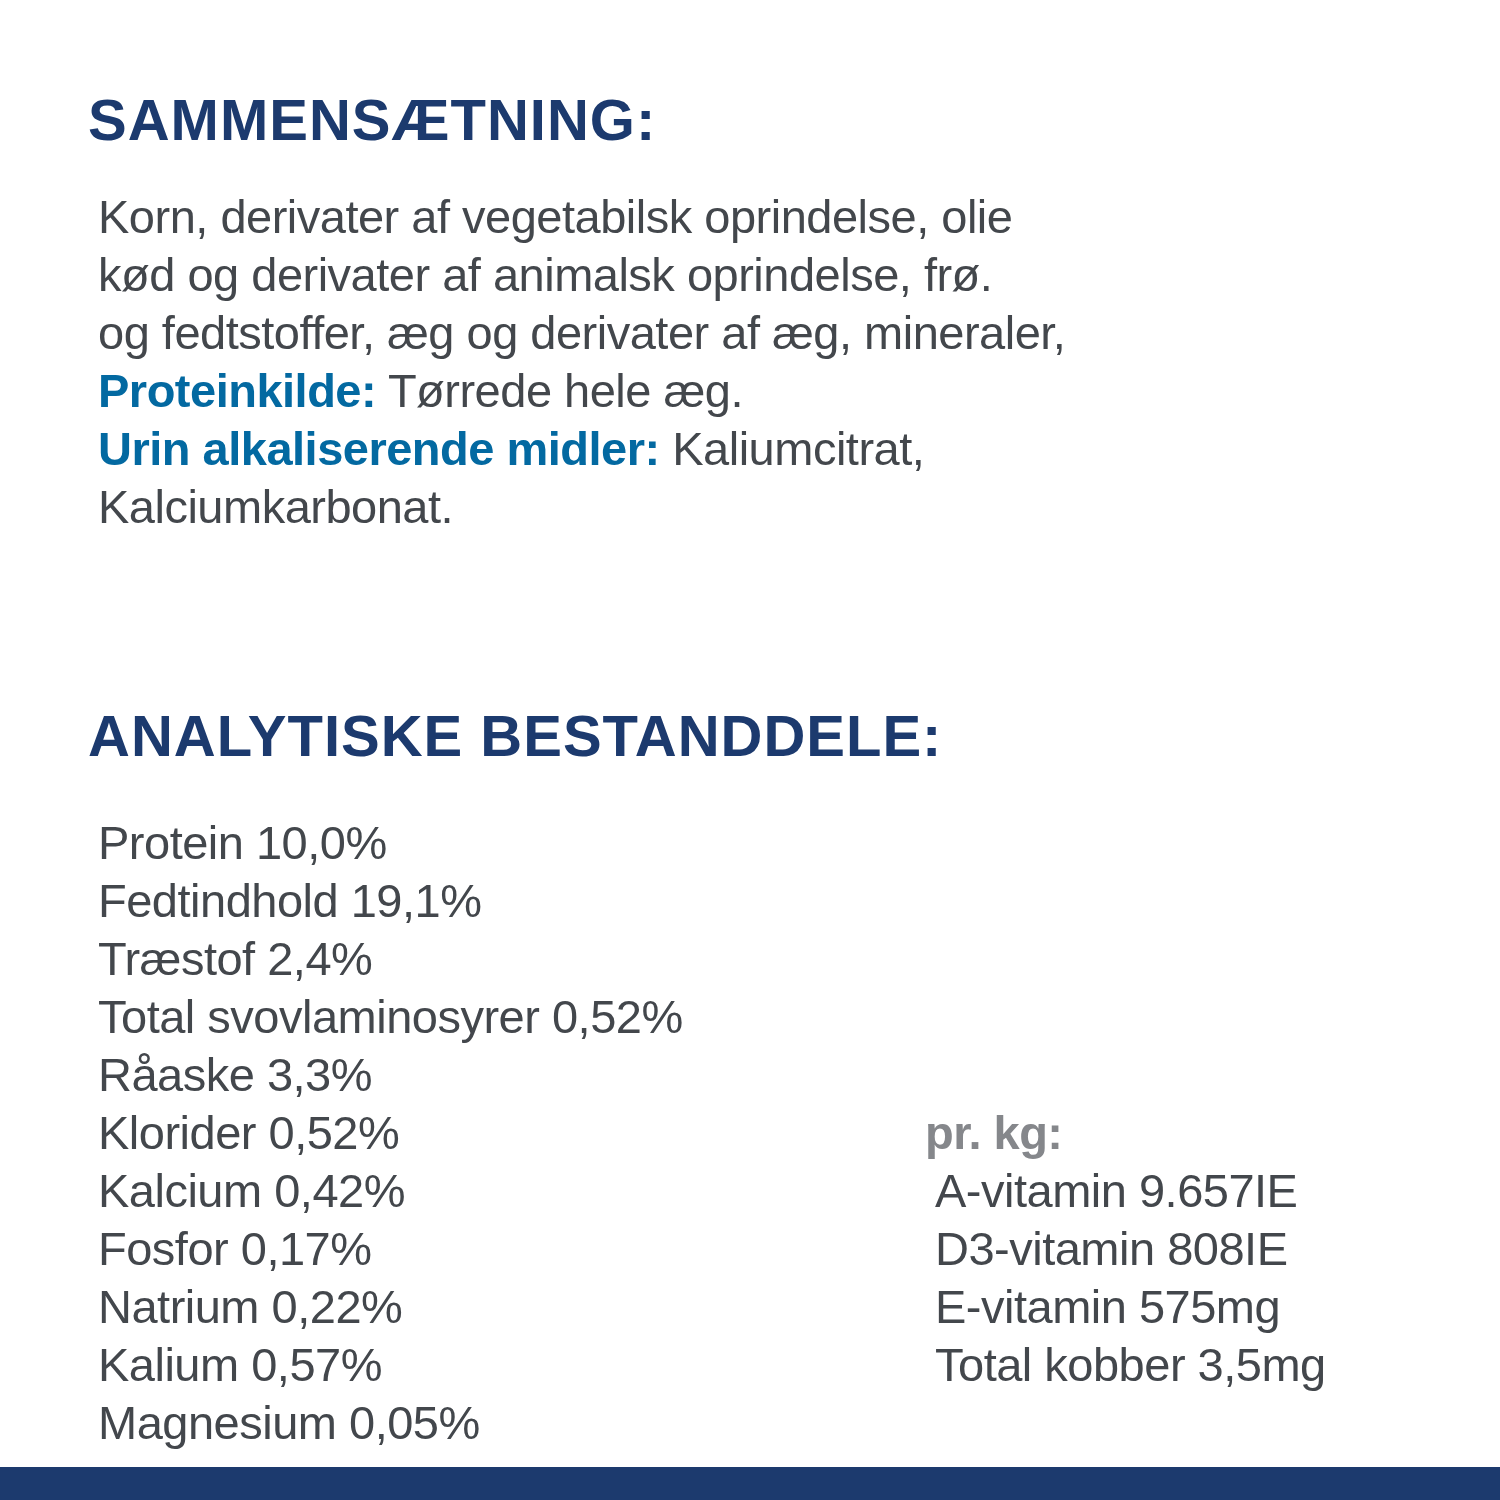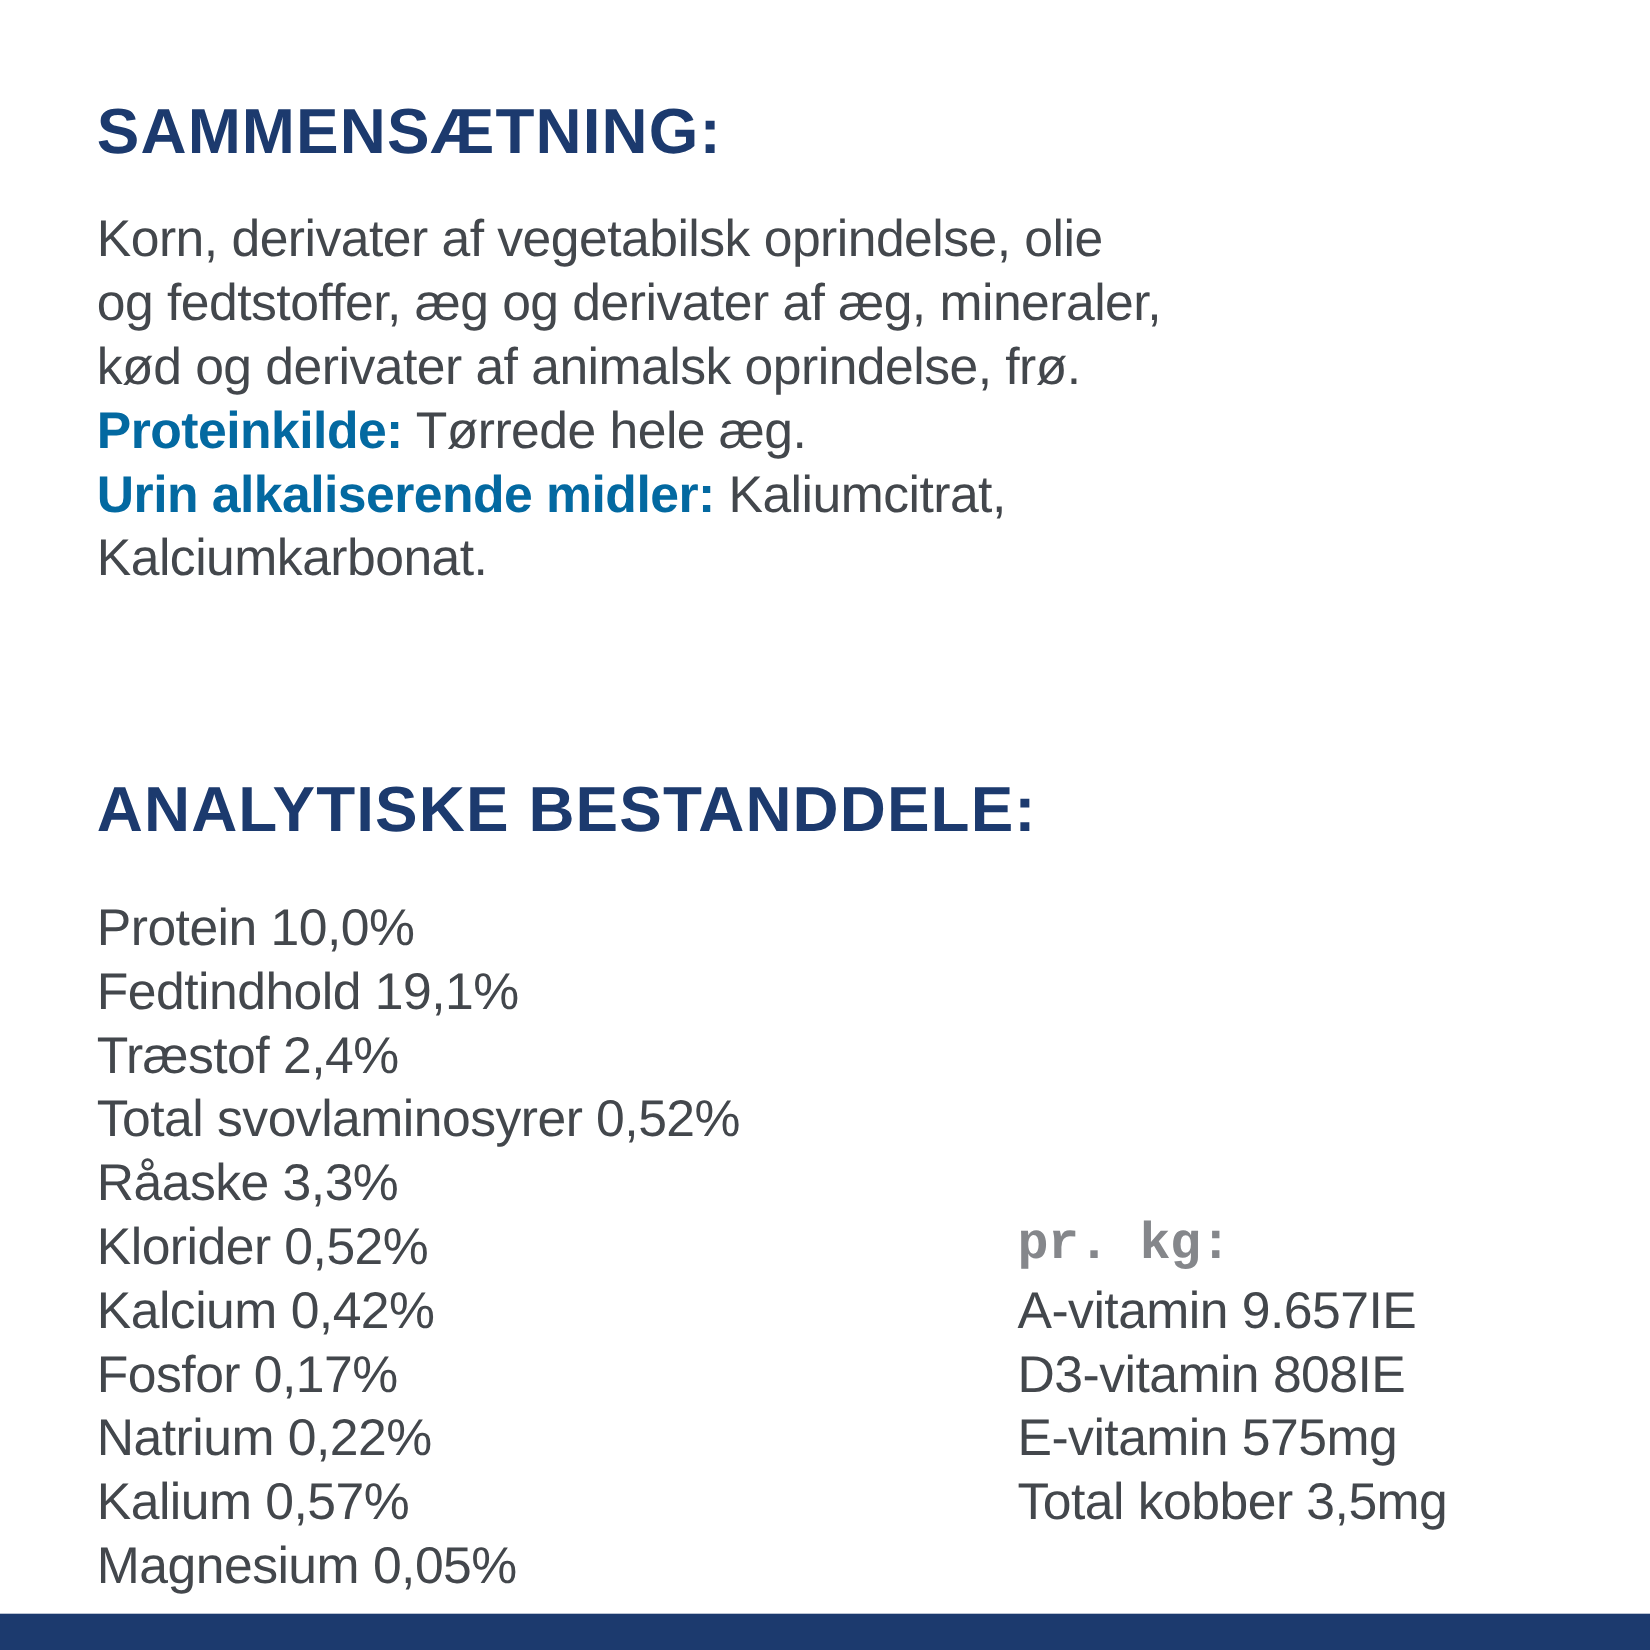--- a/index.html
+++ b/index.html
@@ -29,61 +29,60 @@
   .heading-analytical  { top: 702px; text-align: center; }
   .body-text {
     position: absolute;
     left: 88px;
     font-size: 47px;
     line-height: 58px;
     color: #43474c;
     letter-spacing: -0.5px;
   }
   .composition-paragraph { top: 188px; }
-  .text-line { white-space: nowrap; }
+  .text-line { white-space: nowrap; margin-left: 10px; }
   .bold-gray {
     font-weight: bold;
     color: #0369a1;
   }
   .analytical-list { top: 814px; }
   .per-kg-block {
     position: absolute;
     left: 925px;
     top: 1104px;
     font-size: 47px;
     line-height: 58px;
     color: #43474c;
     letter-spacing: -0.5px;
   }
   .per-kg-heading {
     font-weight: bold;
     color: #85878b;
     white-space: nowrap;
-    font-family: Liberation Mono, monospace;
   }
   .footer-bar {
     position: absolute;
     left: 0;
     bottom: 0;
     width: 1500px;
     height: 33px;
     background: #1c3a6e;
   }
 </style>
 </head>
 <body>
 
 <div class="page">
 
   <div class="section-heading heading-composition">SAMMENSÆTNING:</div>
 
   <div class="body-text composition-paragraph">
     <div class="text-line">Korn, derivater af vegetabilsk oprindelse, olie</div>
+    <div class="text-line">kød og derivater af animalsk oprindelse, frø.</div>
     <div class="text-line">og fedtstoffer, æg og derivater af æg, mineraler,</div>
-    <div class="text-line">kød og derivater af animalsk oprindelse, frø.</div>
     <div class="text-line">
       <span class="bold-gray">Proteinkilde:</span>
       <span>Tørrede hele æg.</span>
     </div>
     <div class="text-line">
       <span class="bold-gray">Urin alkaliserende midler:</span>
       <span>Kaliumcitrat,</span>
     </div>
     <div class="text-line">Kalciumkarbonat.</div>
   </div>

